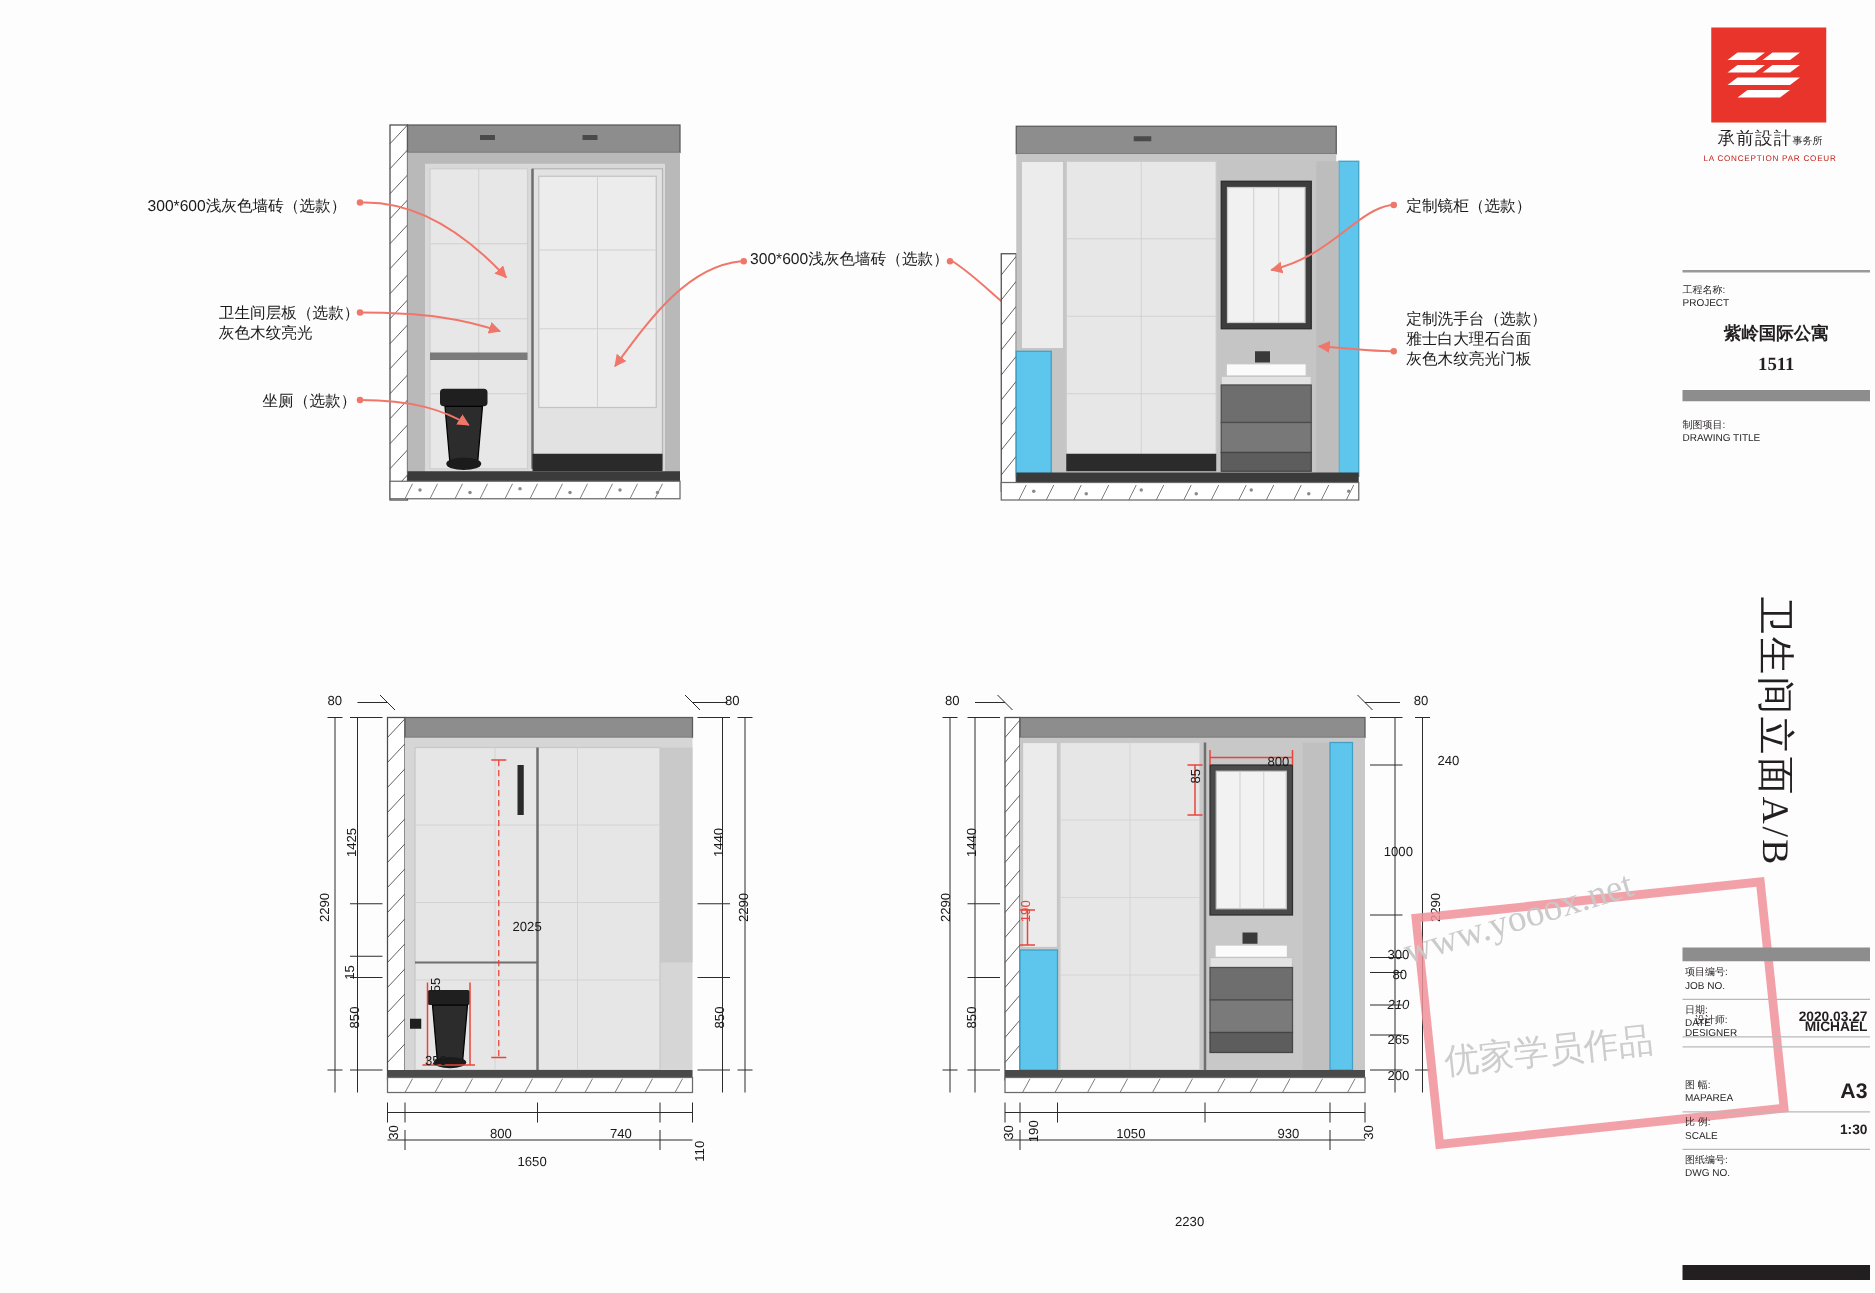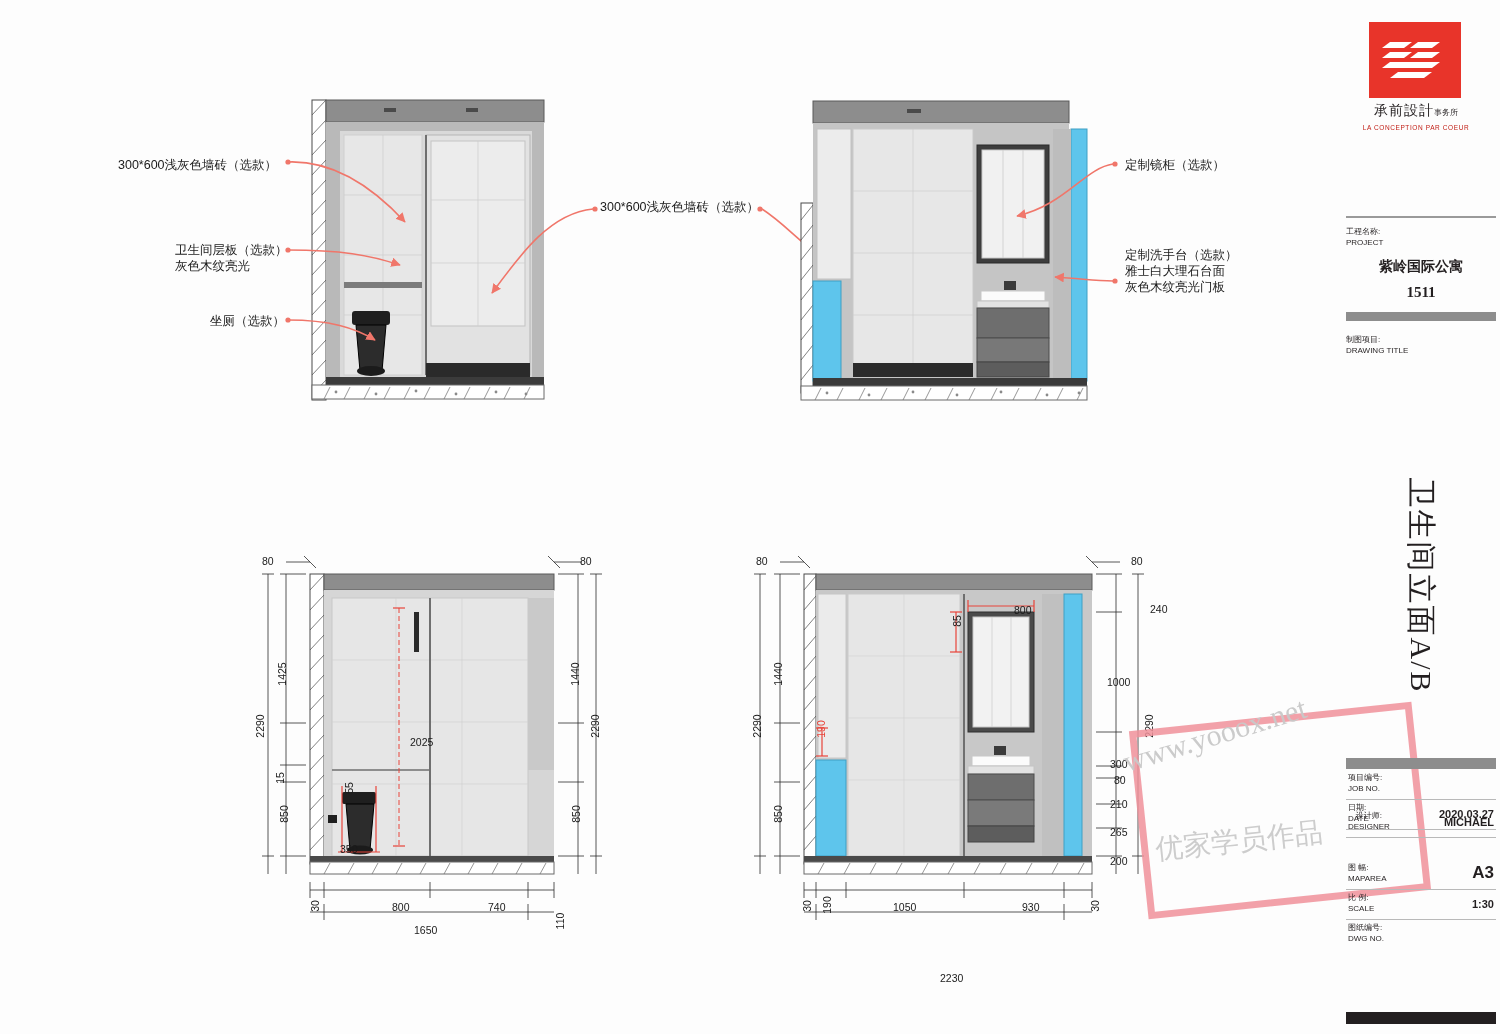--- a/index.html
+++ b/index.html
@@ -680,21 +680,21 @@
   <div class="dim-v abs" style="left:943px; top:615px; width:28px; text-align:center;">85</div>
   <div class="dim-v abs" style="left:757px; top:668px; width:42px; text-align:center;">1440</div>
   <div class="dim-v abs" style="left:736px; top:720px; width:42px; text-align:center;">2290</div>
   <div class="dim-v abs" style="left:806px; top:723px; width:30px; text-align:center; color:#e8443a;">190</div>
   <div class="dim-v abs" style="left:760px; top:808px; width:36px; text-align:center;">850</div>
   <div class="dim abs" style="left:1110px; top:603px;margin-left:40px;">240</div>
   <div class="dim abs" style="left:1107px; top:676px;">1000</div>
   <div class="dim-v abs" style="left:1128px; top:720px; width:42px; text-align:center;">2290</div>
   <div class="dim abs" style="left:1110px; top:758px;">300</div>
   <div class="dim abs" style="left:1114px; top:774px;">80</div>
-  <div class="dim abs" style="left:1110px; top:798px;">210</div>
+  <div class="dim abs" style="left:1110px; top:798px;font-style:italic;">210</div>
   <div class="dim abs" style="left:1110px; top:826px;">265</div>
   <div class="dim abs" style="left:1110px; top:855px;">200</div>
   <div class="dim-v abs" style="left:794px; top:900px; width:26px; text-align:center;">30</div>
   <div class="dim-v abs" style="left:812px; top:899px; width:30px; text-align:center;">190</div>
   <div class="dim abs" style="left:893px; top:901px;">1050</div>
   <div class="dim abs" style="left:940px; top:924px;margin-top:48px;">2230</div>
   <div class="dim abs" style="left:1022px; top:901px;">930</div>
   <div class="dim-v abs" style="left:1082px; top:900px; width:26px; text-align:center;">30</div>
 
   <div class="wm-box"></div>

